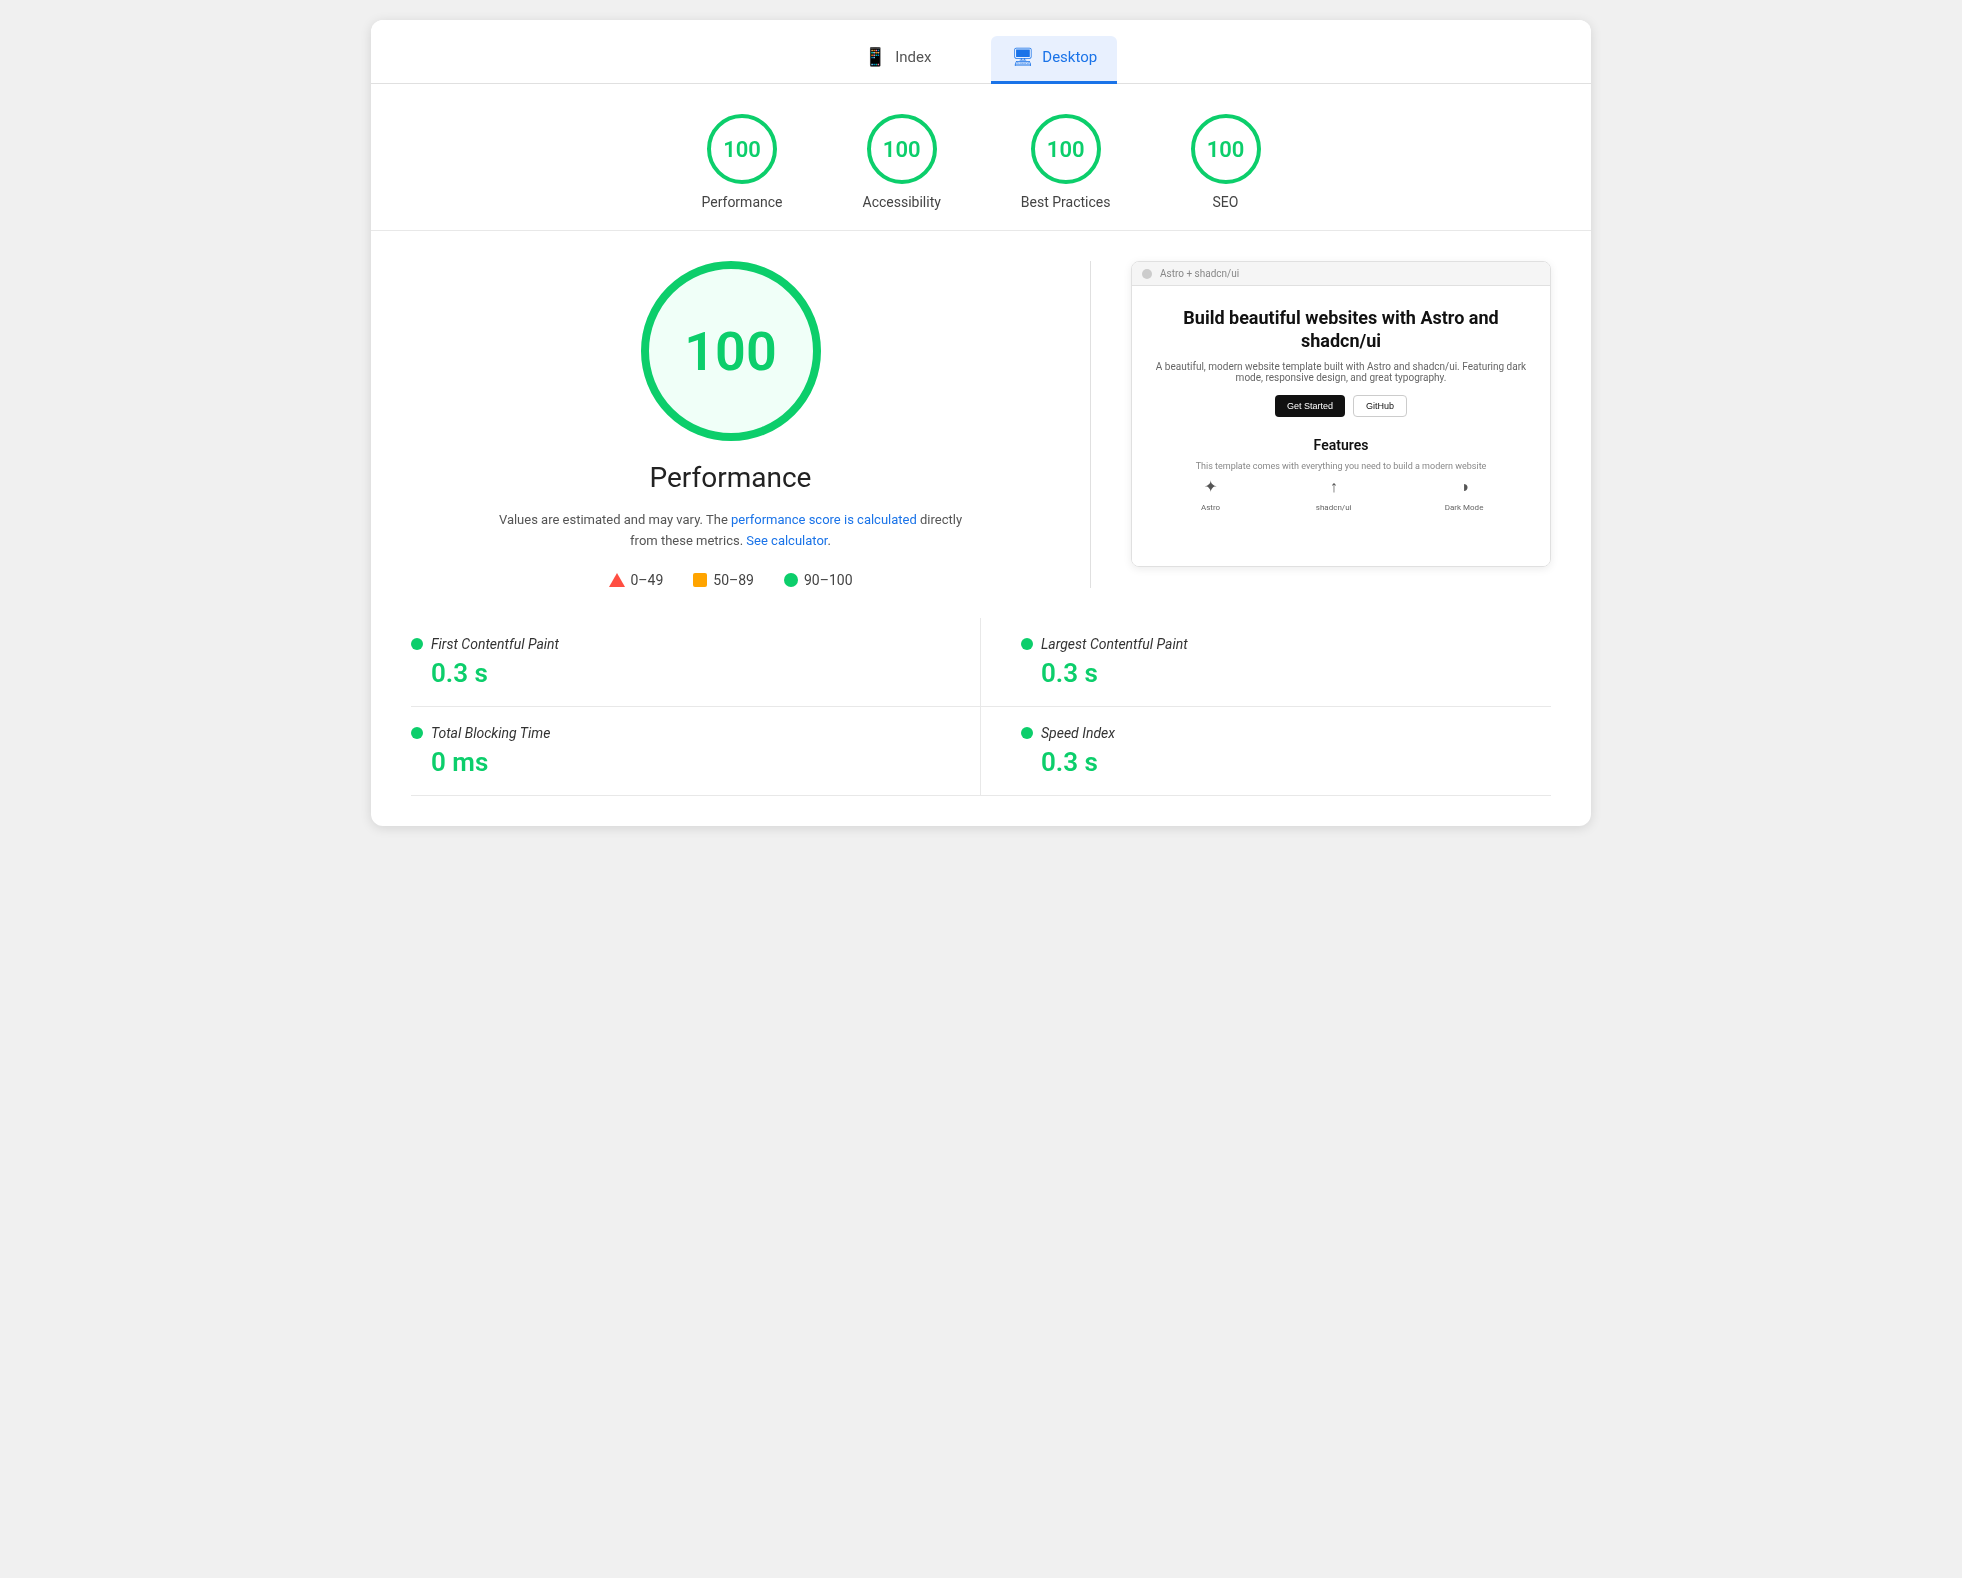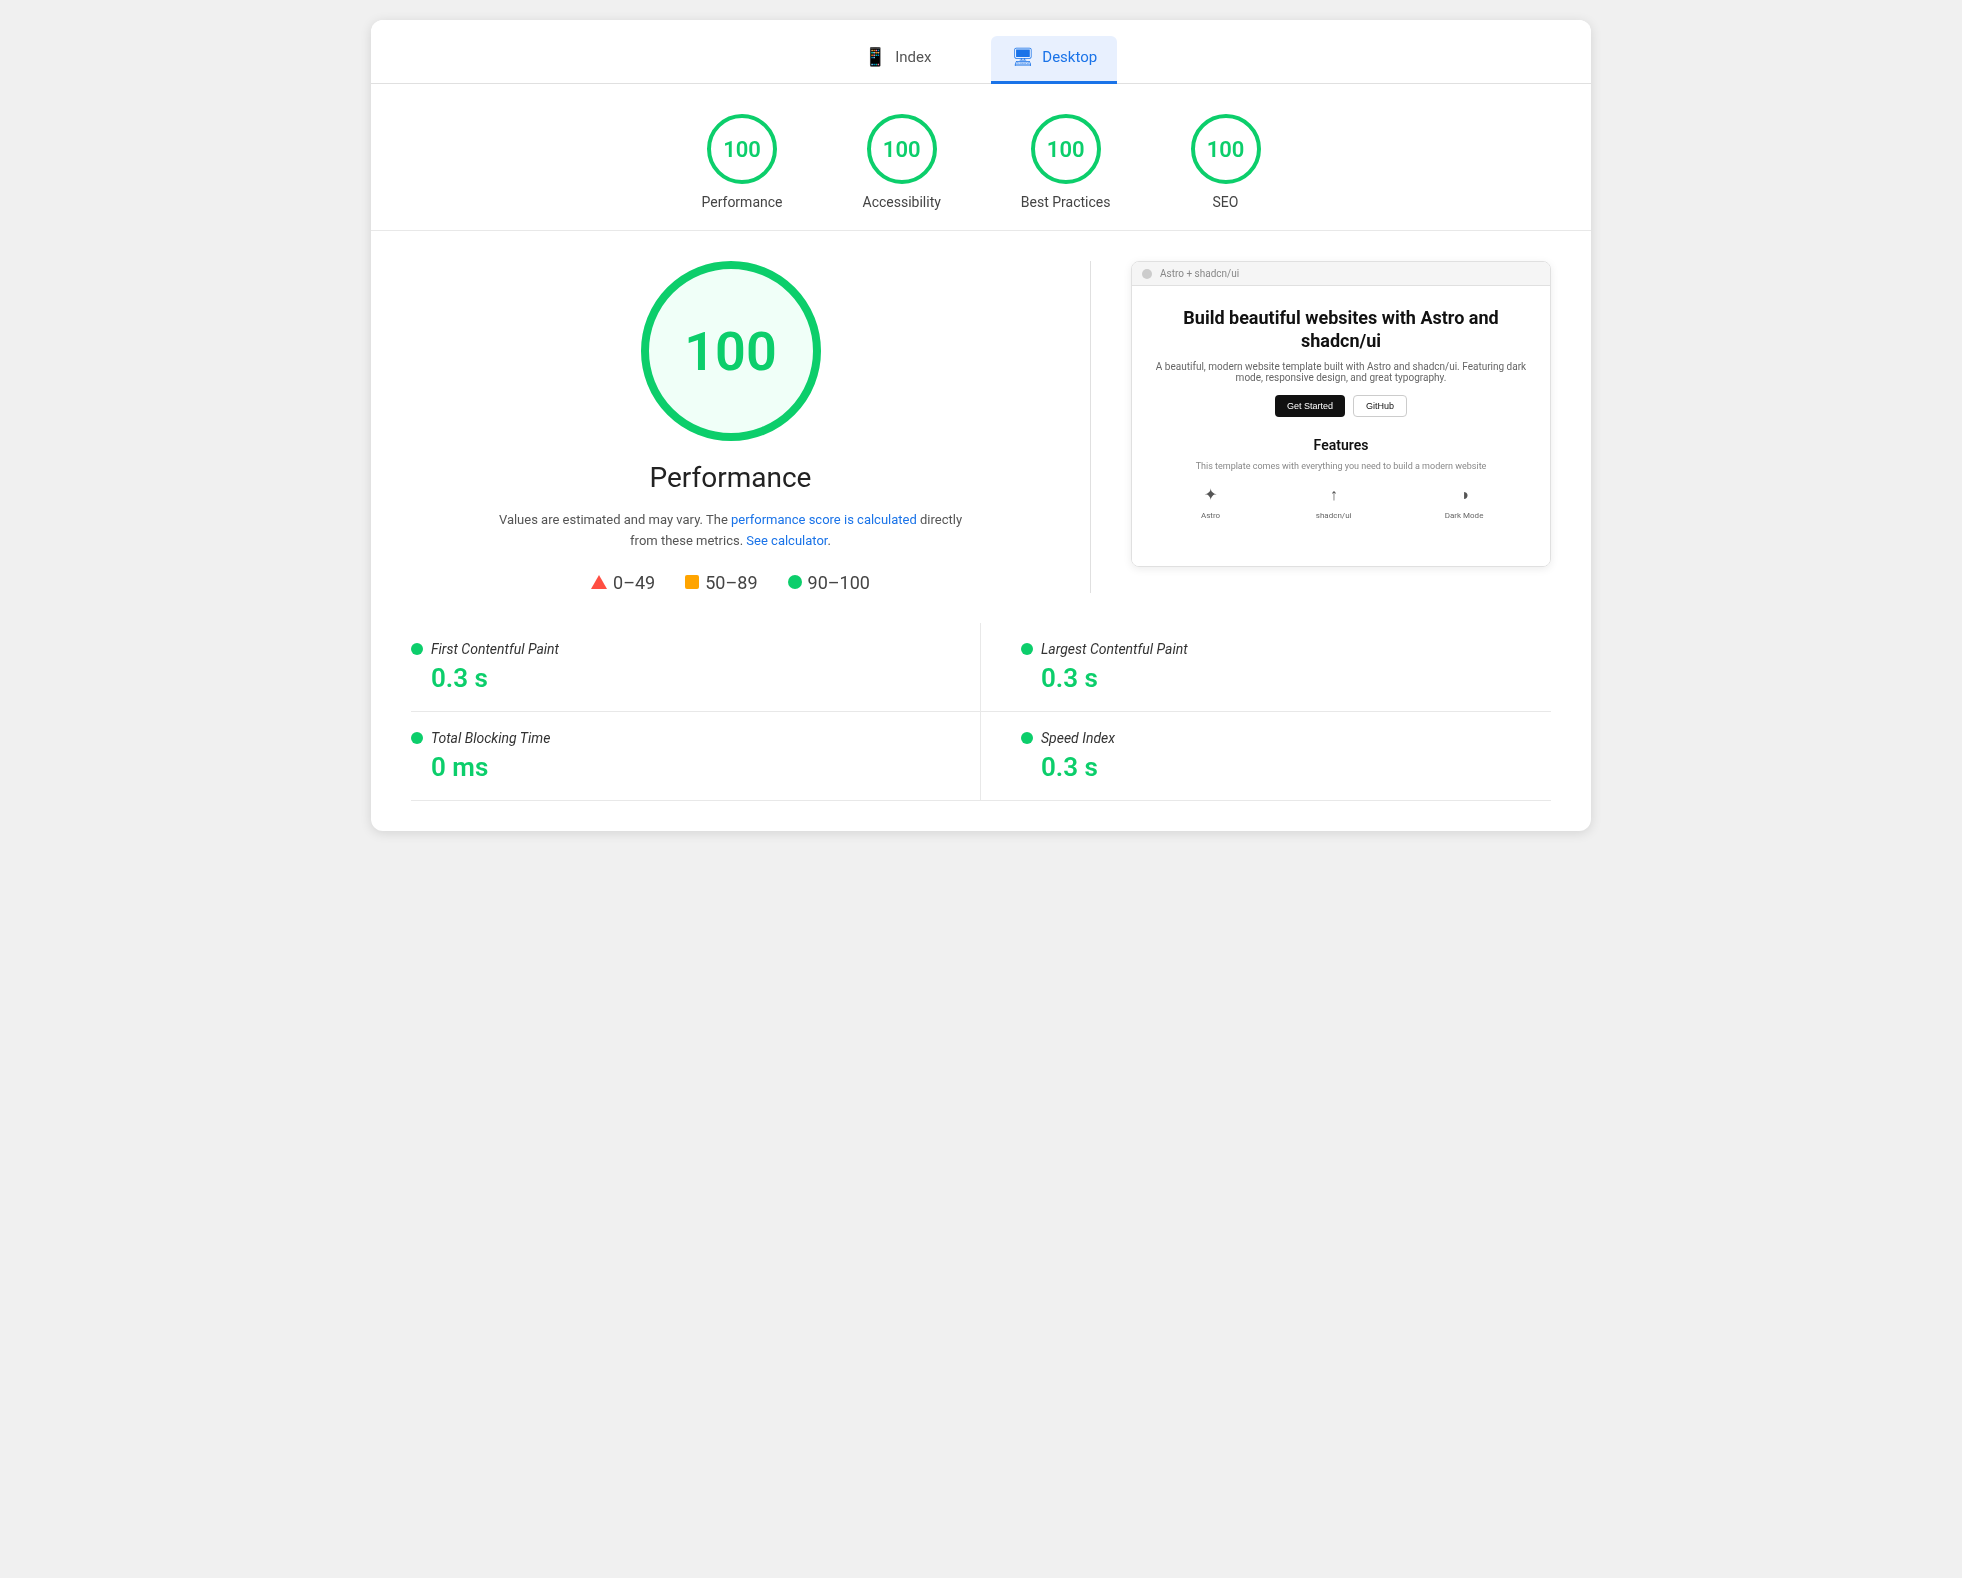--- a/index.html
+++ b/index.html
@@ -127,21 +127,21 @@
     .legend {
       display: flex;
       gap: 30px;
       margin-top: 20px;
       align-items: center;
     }
     .legend-item {
       display: flex;
       align-items: center;
       gap: 6px;
-      font-size: 18px;
+      font-size: 14px;
       color: #444;
     }
     .legend-triangle {
       width: 0;
       height: 0;
       border-left: 8px solid transparent;
       border-right: 8px solid transparent;
       border-bottom: 14px solid #ff4e42;
     }
     .legend-square {
@@ -243,21 +243,21 @@
       text-align: center;
       font-size: 14px;
       font-weight: 600;
       color: #111;
       margin-bottom: 8px;
     }
     .preview-features-sub {
       text-align: center;
       font-size: 9px;
       color: #888;
-      margin-bottom: 12px;
+      margin-bottom: 4px;
     }
     .preview-icons-row {
       display: flex;
       justify-content: space-around;
     }
     .preview-icon-item {
       display: flex;
       flex-direction: column;
       align-items: center;
       gap: 4px;

